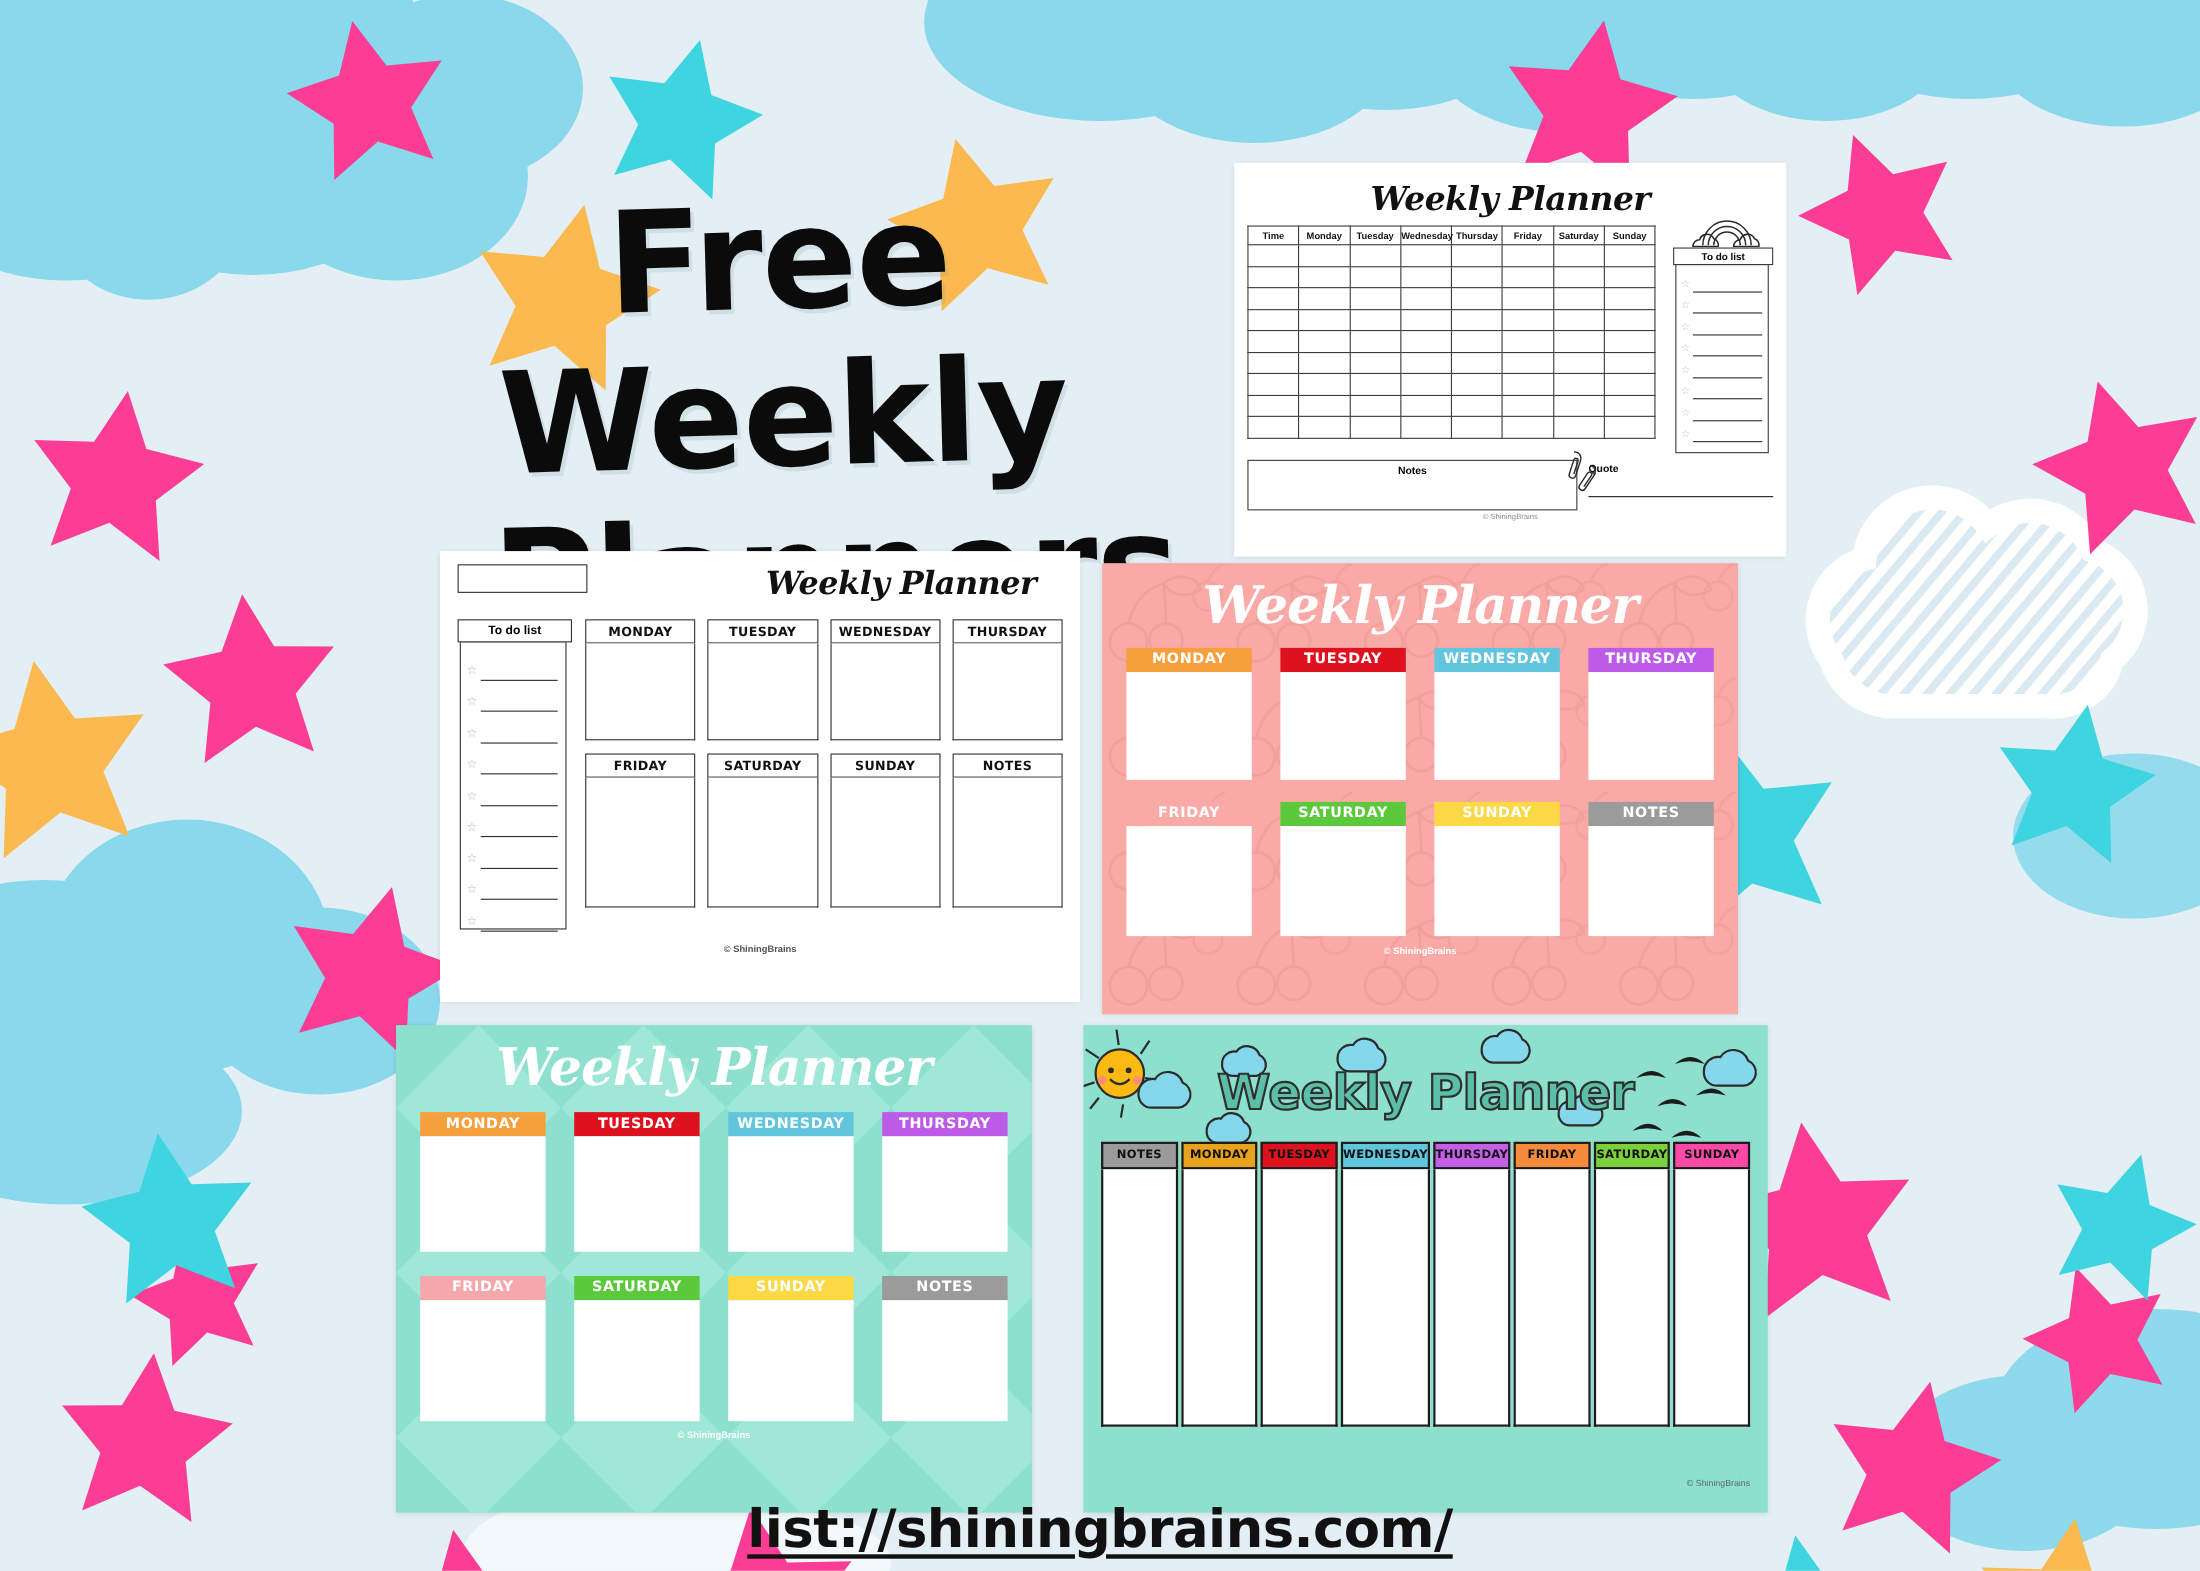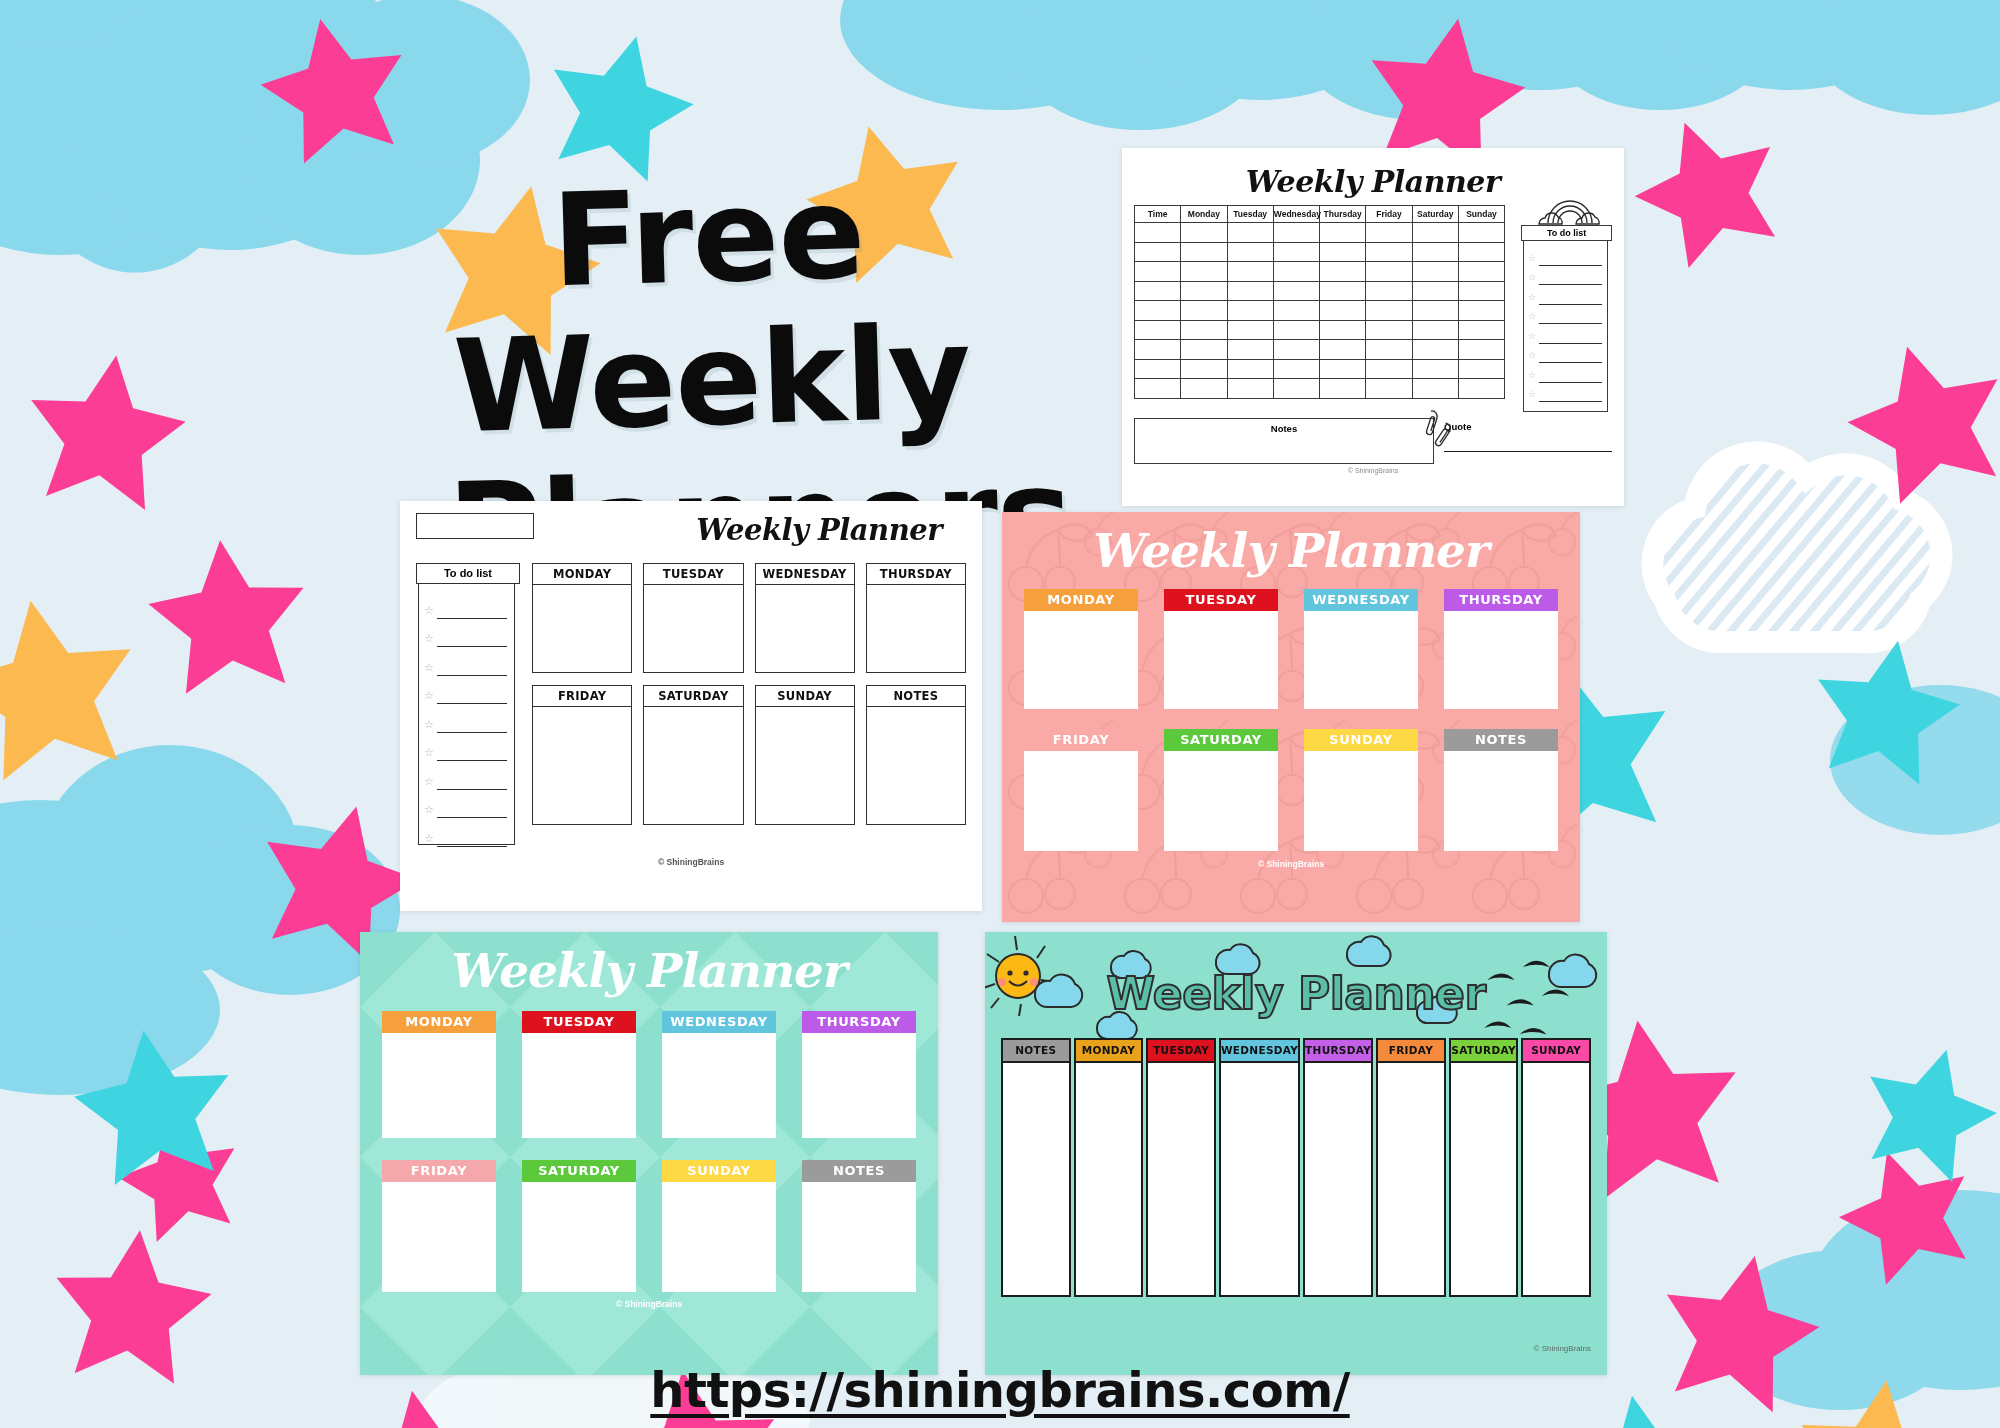--- a/index.html
+++ b/index.html
@@ -818,13 +818,13 @@
         </div>
         <div class="col">
           <div class="c-head" style="background: rgb(251, 73, 168);">SUNDAY</div>
           <div class="c-body"></div>
         </div>
       </div>
   </div>
   <div class="credit">© ShiningBrains</div>
 </div>
 
-<a id="site-url" href="#">https://shiningbrains.com/</a>
+<a id="site-url" href="#">list://shiningbrains.com/</a>
 
 </body></html>

